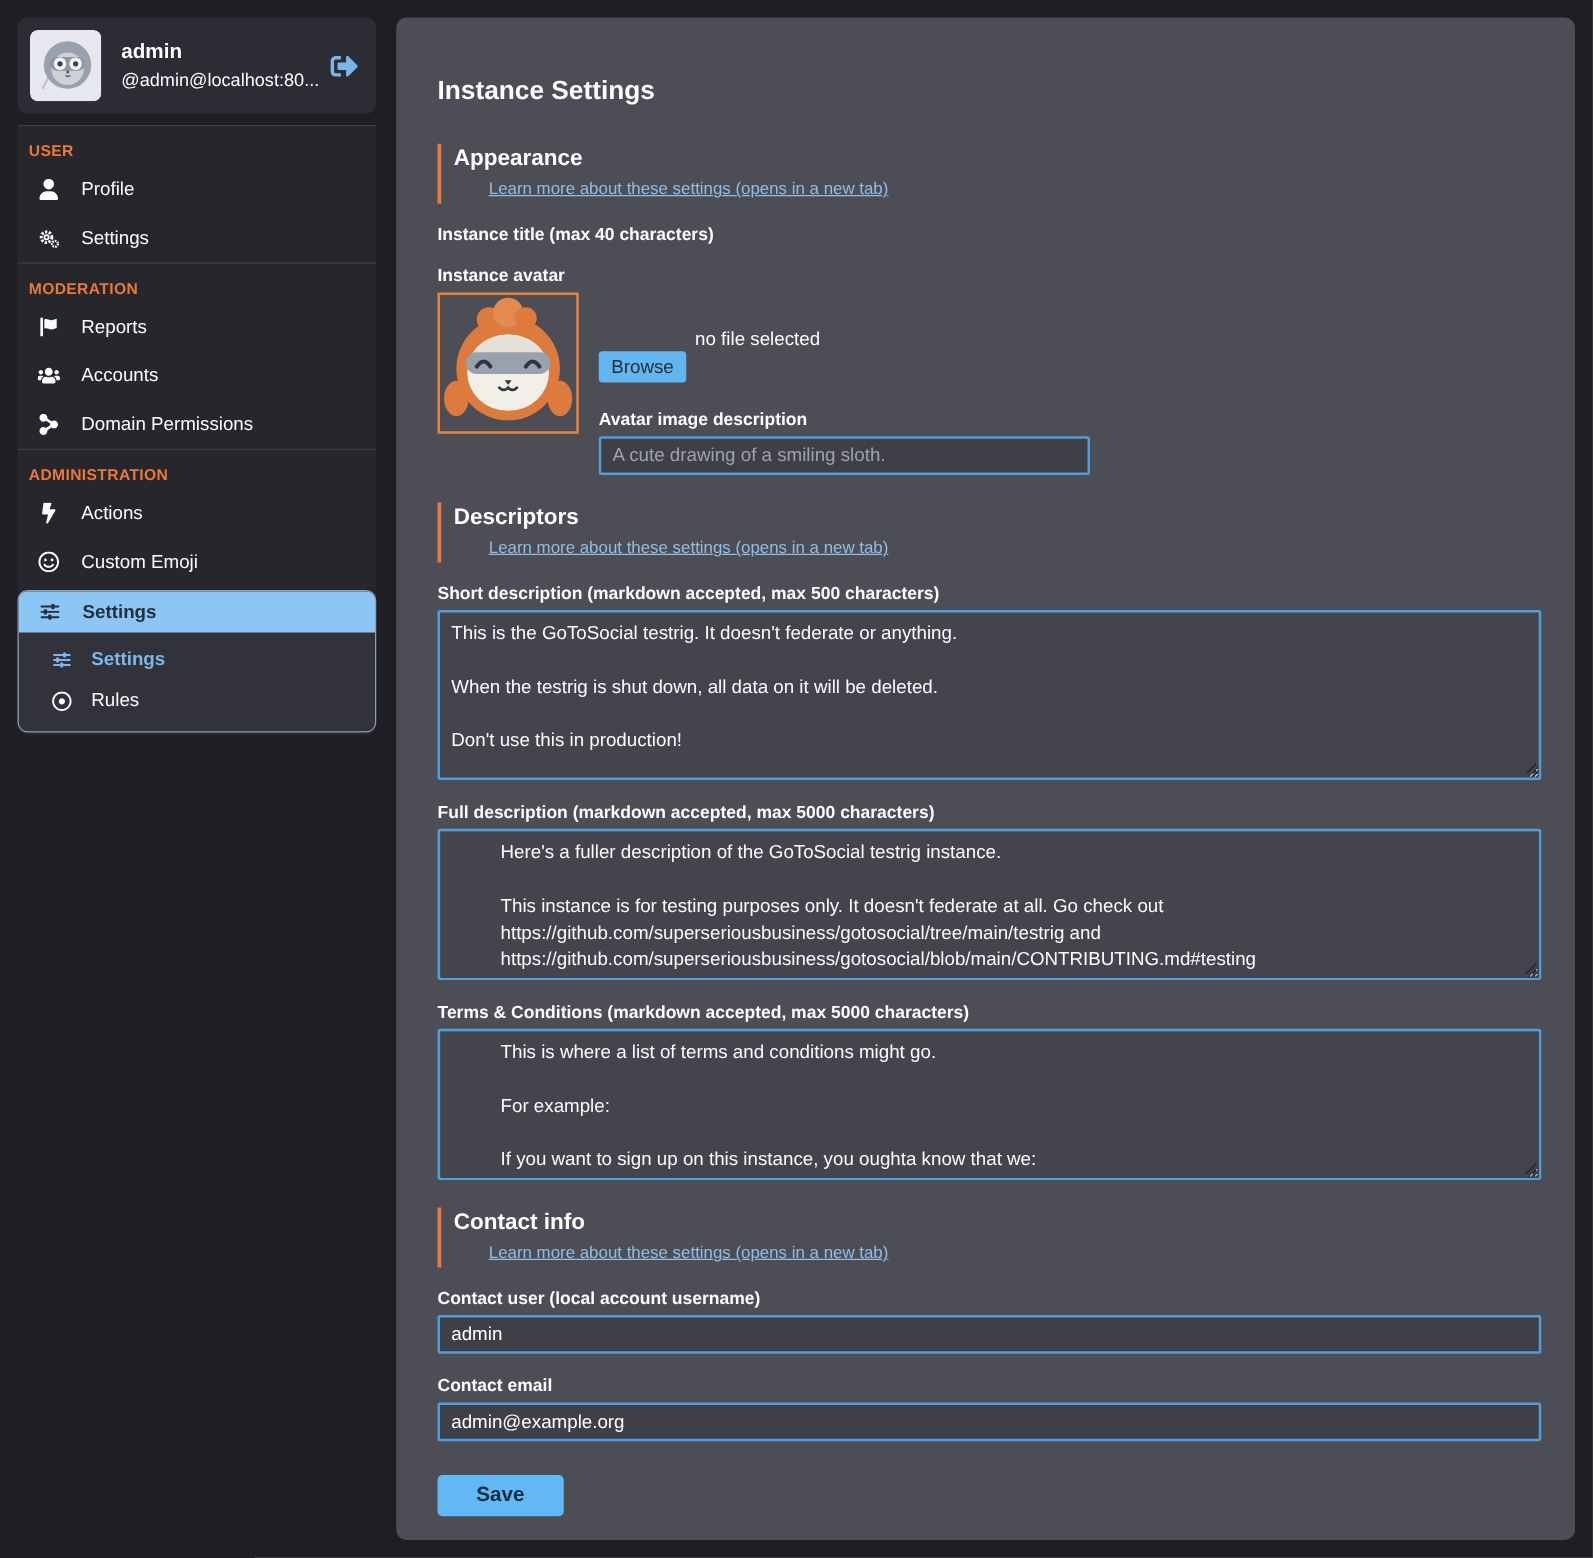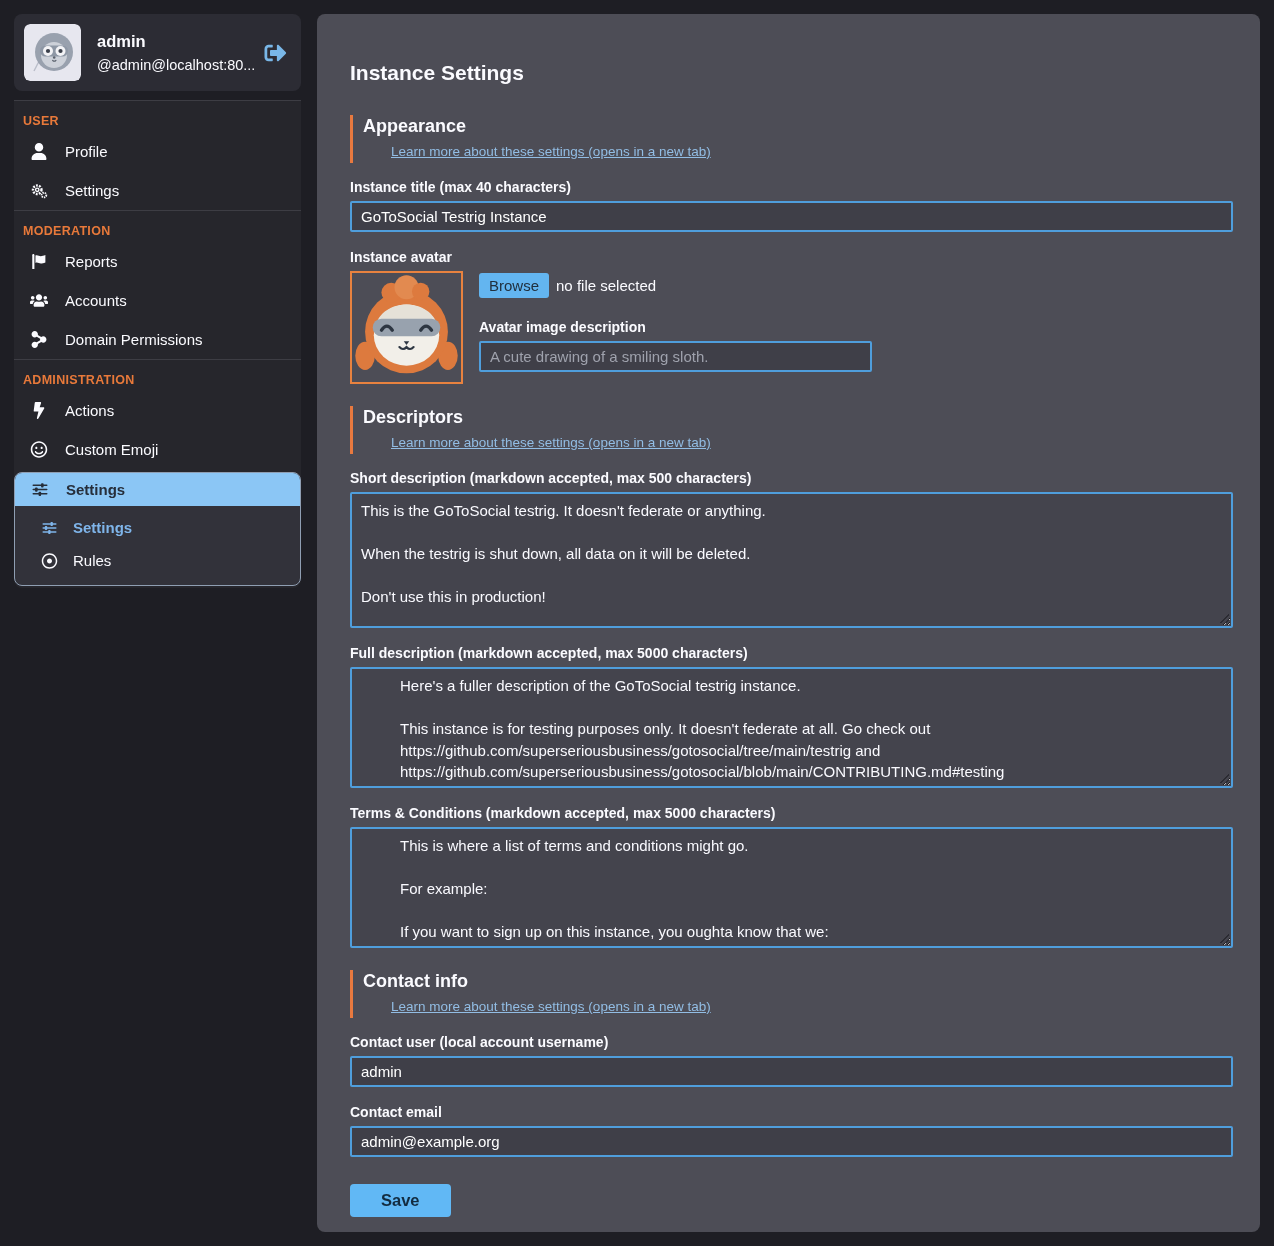--- a/index.html
+++ b/index.html
@@ -85,21 +85,21 @@
   #short-desc { height:136px; }
   #full-desc, #terms { height:121px;padding-left:48px; }
 
   .avatar-block { display:flex; gap:16px; }
   .avatar-preview {
     width:113px; height:113px; border:2px solid #e8823f; flex:none; display:block;
   }
   .file-row { display:flex; align-items:center; gap:7px; padding-top:2px; }
   .browse-btn {
     background:#63b5f0; color:#20303e; font-size:15px; font-family:inherit;
-    border:none; border-radius:3px; padding:4px 10px; cursor:pointer;
+    border:none; border-radius:3px; padding:4px 10px; cursor:pointer;margin-top:45px;
   }
   .file-status { font-size:15px; }
   .avatar-desc-label { margin-top:21px; }
   #avatar-desc { width:393px; }
 
   .save-btn {
     margin-top:10px; background:#61b8f5; color:#132c40;
     font-size:16.5px; font-weight:700; font-family:inherit;
     border:none; border-radius:4px; padding:7px 31px; cursor:pointer;
   }
@@ -280,21 +280,20 @@
 <main class="panel">
   <h1 class="page-title">Instance Settings</h1>
 
   <div class="section-head">
     <h2>Appearance</h2>
     <a class="learn-more">Learn more about these settings (opens in a new tab)</a>
   </div>
 
   <div class="field">
     <label class="field-label">Instance title (max 40 characters)</label>
-    <input class="text" type="text" value="GoToSocial Testrig Instance" style="">
   </div>
 
   <div class="field">
     <label class="field-label">Instance avatar</label>
     <div class="avatar-block">
       <svg class="avatar-preview">
           <use href="#a-orange-sloth"></use>
         </svg>
       <div>
         <div class="file-row">

